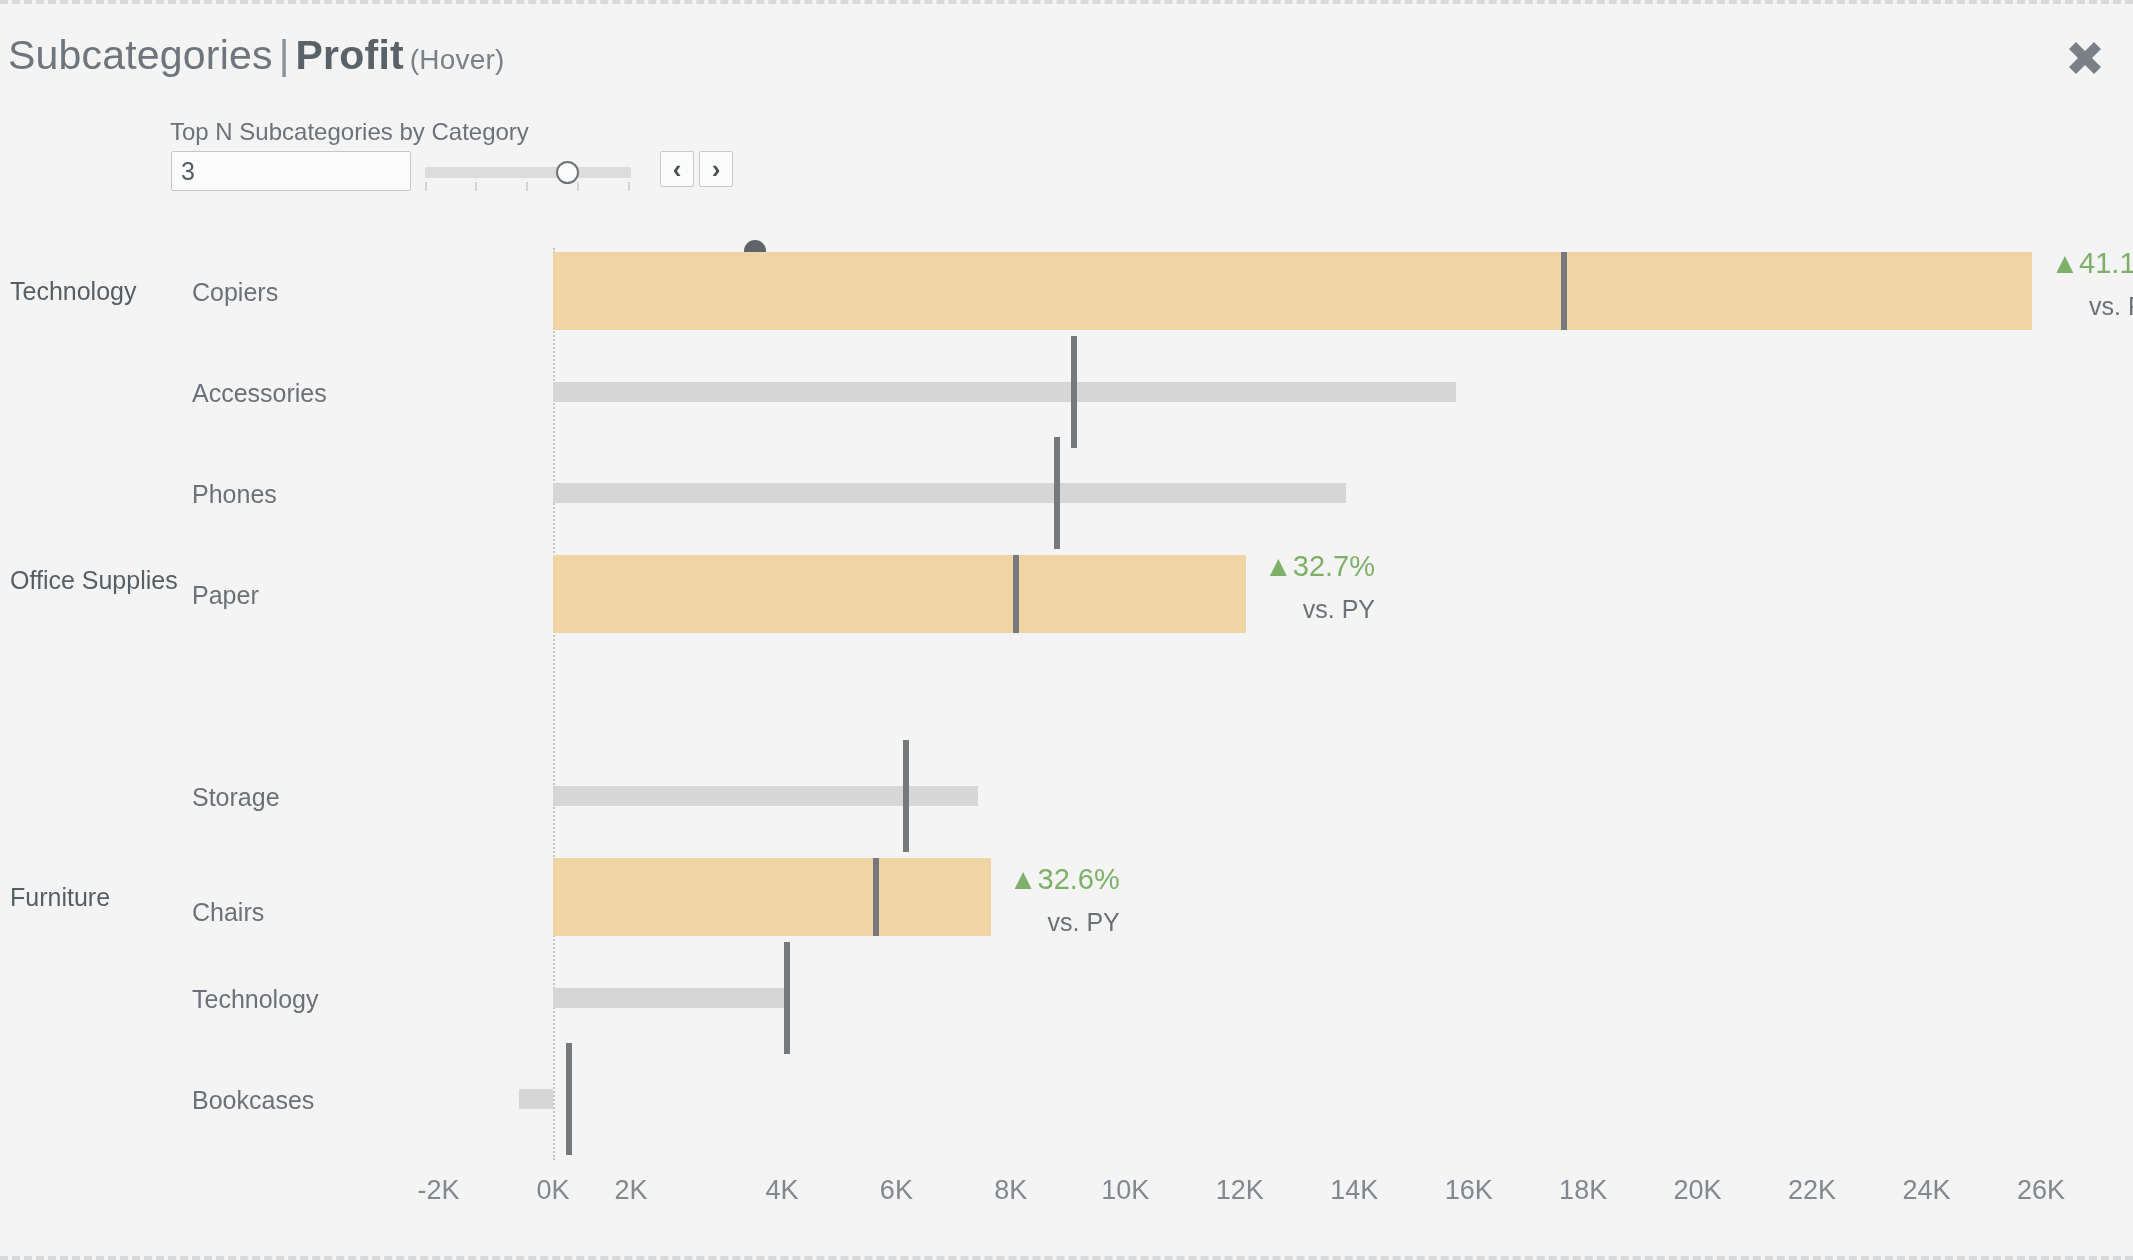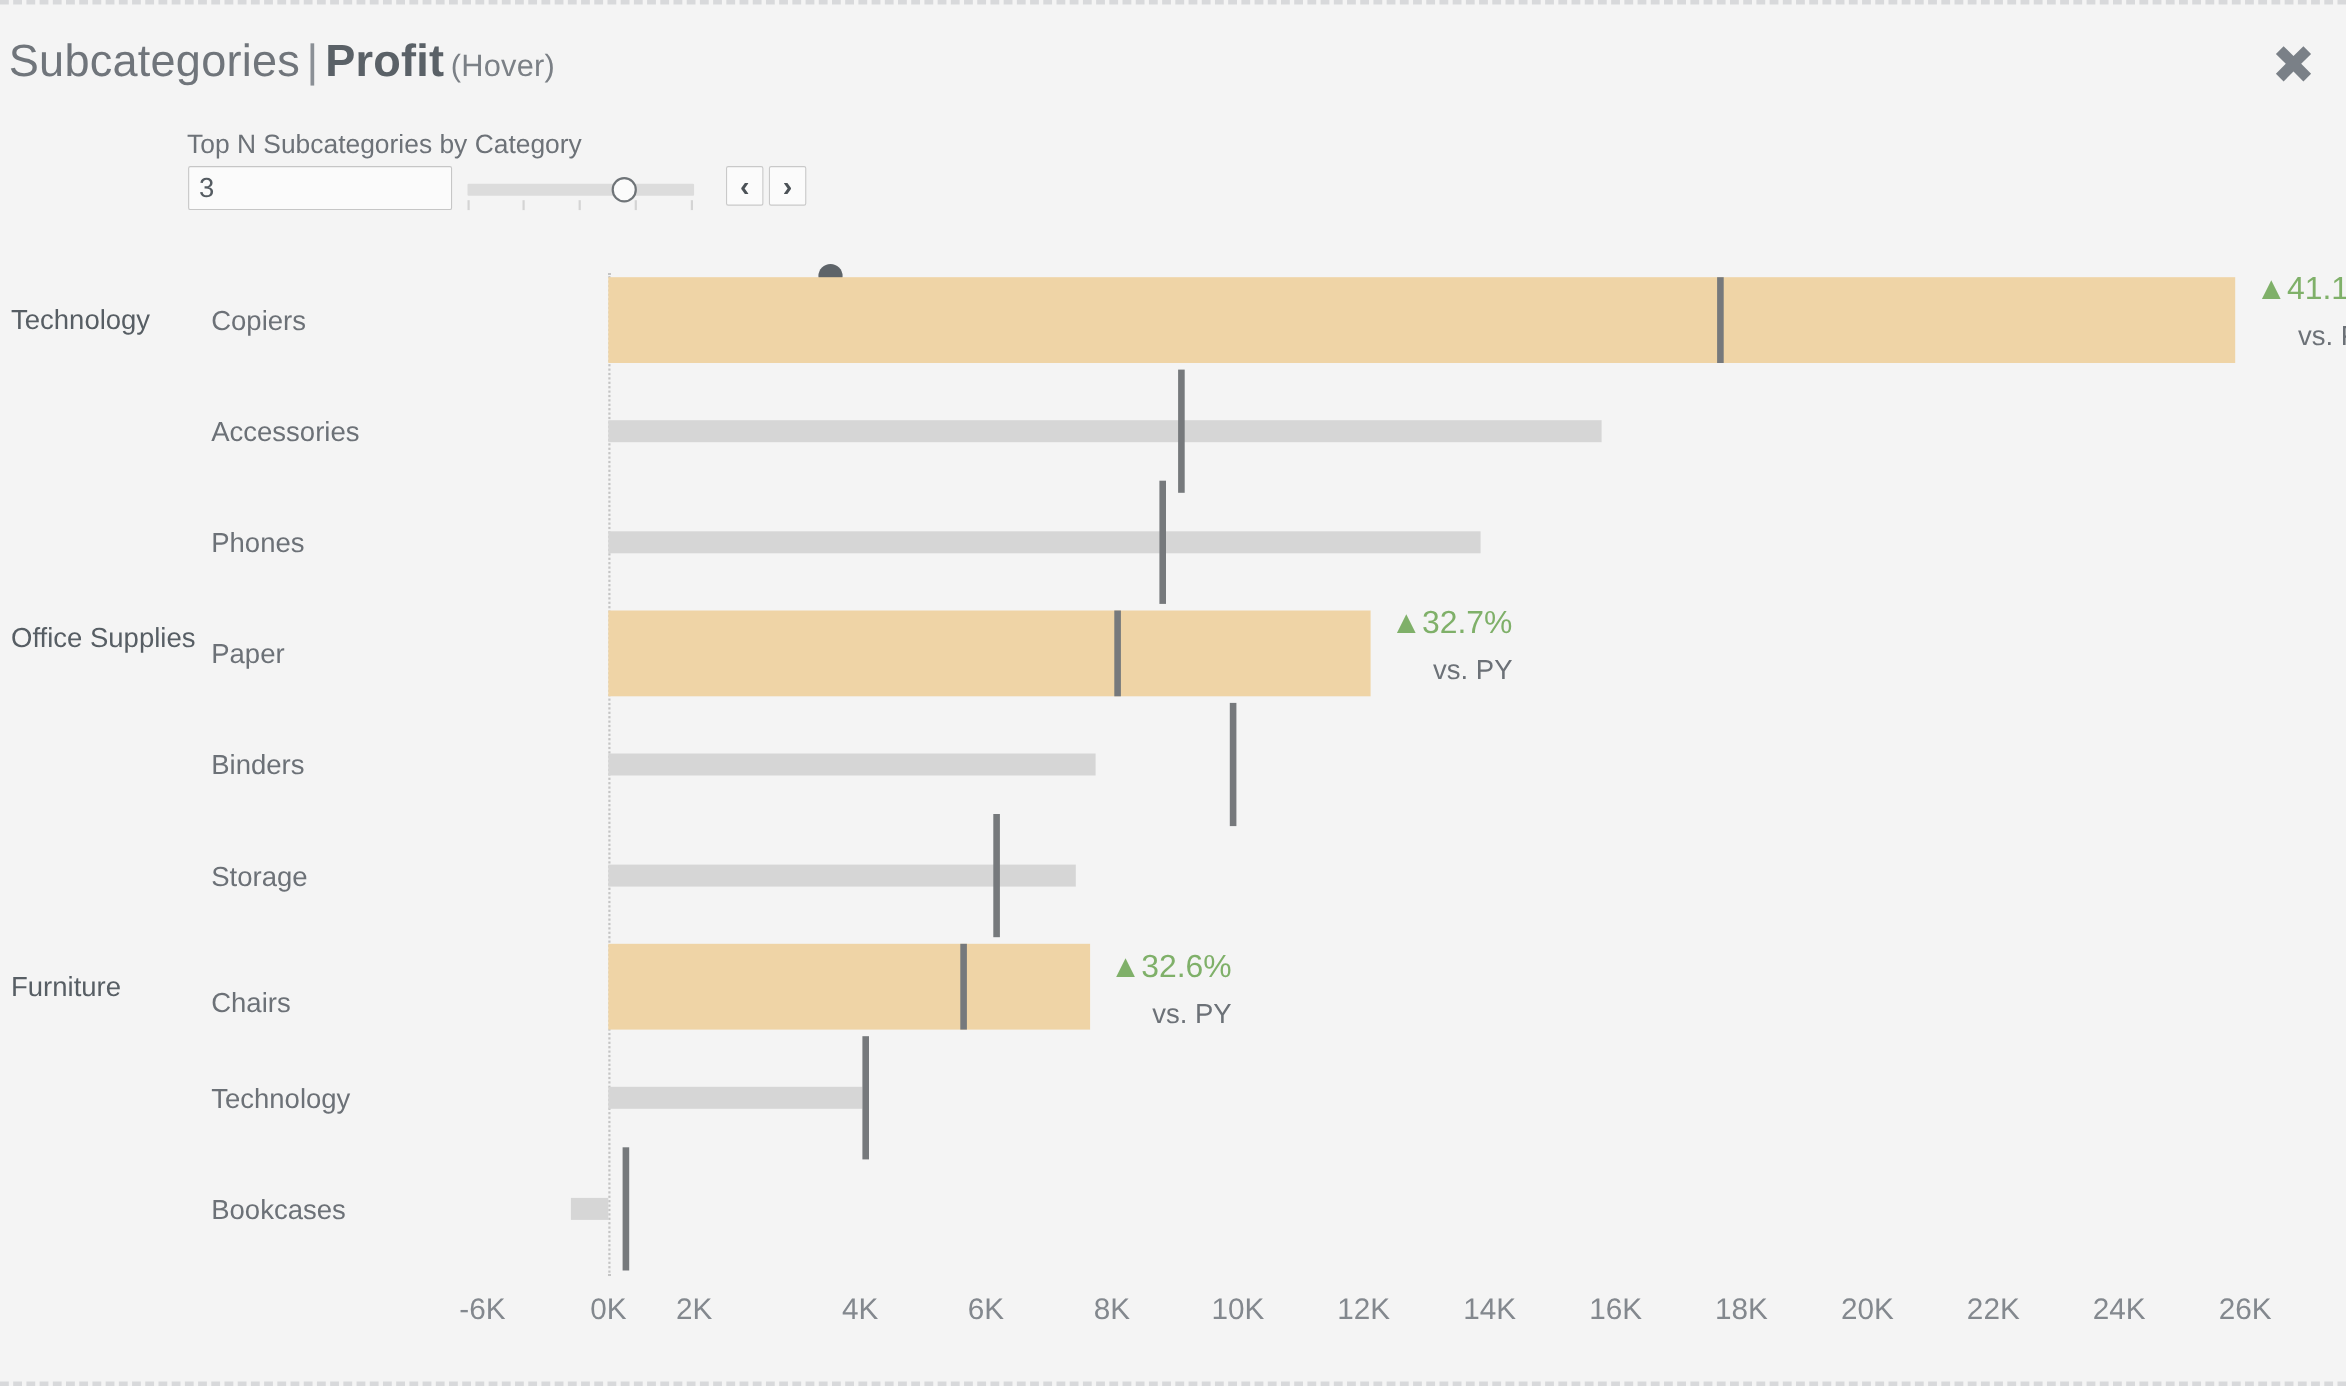--- a/index.html
+++ b/index.html
@@ -189,25 +189,20 @@
       <div class="bar lo" style="left: 553px; width: 792.646px; top: 40.5px; height: 20px;"></div>
       <div class="ref" style="left: 1053.63px; top: -5.5px; height: 112px;"></div>
     </div>
     <div class="row" style="top: 303px; height: 101px;">
       <div class="cat-label" style="top: 24px;">Office Supplies</div>
       <div class="sub-label" style="top: 38px;">Paper</div>
       <div class="bar hi" style="left: 553px; width: 693.065px; top: 11.5px; height: 78px;"></div>
       <div class="ref" style="left: 1013px; top: 11.5px; height: 78px;"></div>
       <div class="vlabel" style="left: 1264.06px; top: 6.5px;"><span class="pct">▲32.7%</span><span class="py">vs. PY</span></div>
     </div>
-    <div class="row" style="top: 404px; height: 101px;">
-      <div class="sub-label" style="top: 38px;">Binders</div>
-      <div class="bar lo" style="left: 553px; width: 442.966px; top: 40.5px; height: 20px;"></div>
-      <div class="ref" style="left: 1118.3px; top: -5.5px; height: 112px;"></div>
-    </div>
     <div class="row" style="top: 505px; height: 101px;">
       <div class="sub-label" style="top: 38px;">Storage</div>
       <div class="bar lo" style="left: 553px; width: 424.652px; top: 40.5px; height: 20px;"></div>
       <div class="ref" style="left: 902.542px; top: -5.5px; height: 112px;"></div>
     </div>
     <div class="row" style="top: 606px; height: 101px;">
       <div class="cat-label" style="top: 38px;">Furniture</div>
       <div class="sub-label" style="top: 52px;">Chairs</div>
       <div class="bar hi" style="left: 553px; width: 437.815px; top: 11.5px; height: 78px;"></div>
       <div class="ref" style="left: 873.354px; top: 11.5px; height: 78px;"></div>
@@ -218,21 +213,21 @@
       <div class="bar lo" style="left: 553px; width: 230.64px; top: 40.5px; height: 20px;"></div>
       <div class="ref" style="left: 783.502px; top: -5.5px; height: 112px;"></div>
     </div>
     <div class="row" style="top: 808px; height: 101px;">
       <div class="sub-label" style="top: 38px;">Bookcases</div>
       <div class="bar lo" style="left: 519.234px; width: 33.7662px; top: 40.5px; height: 20px;"></div>
       <div class="ref" style="left: 566.025px; top: -5.5px; height: 112px;"></div>
     </div>
   </div>
 <div id="axis">
-    <span style="left: 438.538px;">-6K</span>
+    <span style="left: 438.538px;">-2K</span>
     <span style="left: 553px;">0K</span>
     <span style="left: 631px;">2K</span>
     <span style="left: 781.923px;">4K</span>
     <span style="left: 896.385px;">6K</span>
     <span style="left: 1010.85px;">8K</span>
     <span style="left: 1125.31px;">10K</span>
     <span style="left: 1239.77px;">12K</span>
     <span style="left: 1354.23px;">14K</span>
     <span style="left: 1468.69px;">16K</span>
     <span style="left: 1583.15px;">18K</span>

